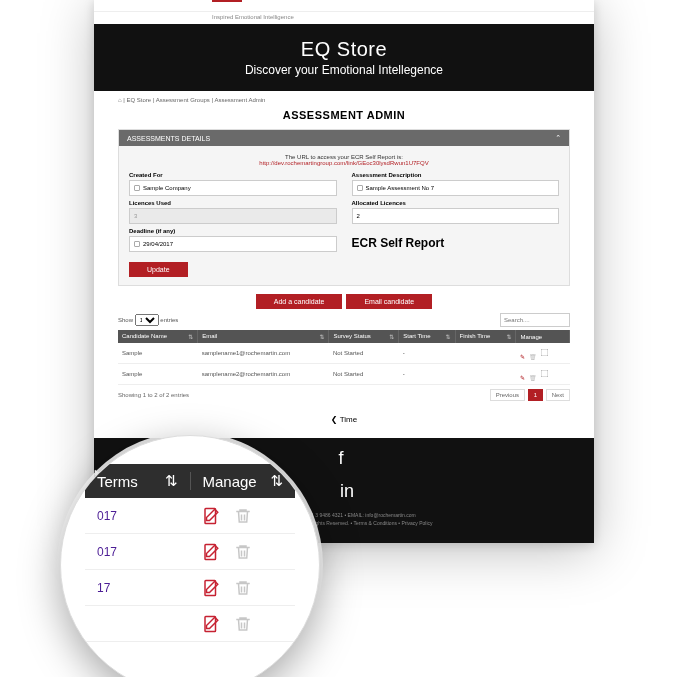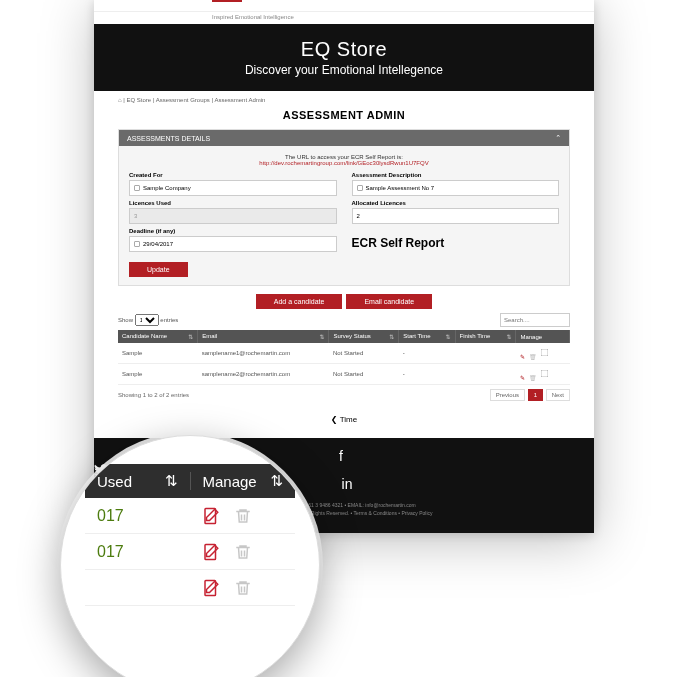--- a/index.html
+++ b/index.html
@@ -40,32 +40,32 @@
 .mng-ico{color:#b21f24;margin-right:4px;cursor:pointer}
 .del-ico{color:#bbb;cursor:pointer}
 .pager{display:flex;justify-content:space-between;align-items:center;font-size:6px;color:#666;margin:4px 24px 8px}
 .pgbtns span{display:inline-block;padding:2px 5px;border:1px solid #ddd;margin-left:1px}
 .pgbtns .act{background:#b21f24;color:#fff;border-color:#b21f24}
 .back{text-align:center;font-size:8px;padding:6px 0 14px}
 .footbg{height:120px;background:linear-gradient(120deg,#7d5a4a 0%,#3d2a22 40%,#8a6a55 70%,#5a3a2c 100%);position:relative}
 .foot-txt{position:absolute;left:50%;top:18px;transform:translateX(-50%);color:#fff;text-align:center;font-size:12px;font-weight:300;line-height:1.3}
 .foot-txt .sub{font-size:11px}
 .blackfoot{background:#111;color:#fff;padding:10px 0 16px;text-align:center;font-size:6px}
-.socials{font-size:14px;margin-bottom:10px}
+.socials{font-size:18px;margin-bottom:10px}
 .socials span{margin:0 6px}
 .ftxt{color:#888;font-size:5px;line-height:1.5}
 
 .magnifier{position:absolute;left:60px;top:435px;width:260px;height:260px;border-radius:50%;background:#fff;box-shadow:0 12px 40px rgba(0,0,0,0.35),0 0 0 3px rgba(255,255,255,.9);overflow:hidden;border:1px solid #ddd}
 .mag-inner{padding:18px 24px}
 .mag-search{width:200px;height:34px;border:1.5px solid #bbb;font-size:14px;padding:0 10px;color:#999}
 .mag-head{display:flex;background:#2e2e2e;color:#fff;margin-top:10px;height:34px;align-items:center}
 .mag-head .c{flex:1;padding:0 12px;font-size:15px;display:flex;justify-content:space-between;align-items:center}
 .mag-head .c+.c{border-left:1px solid #555}
 .mag-row{display:flex;height:36px;border-bottom:1px solid #eee;align-items:center}
-.mag-row .c1{flex:1;padding:0 12px;font-size:16px;color:#4d7c0f}
+.mag-row .c1{flex:1;padding:0 12px;font-size:12px;color:#4c1d95}
 .mag-row .c2{flex:1;padding:0 12px;display:flex;gap:14px;align-items:center}
 .edit-ico{color:#c62232;cursor:pointer}
 .trash-ico{color:#c7c7c7;cursor:pointer}
 svg{display:block}
 </style>
 </head>
 <body>
 
 <div class="page">
   <div class="topbar">
@@ -215,21 +215,21 @@
     </div>
     <div class="ftxt">TELEPHONE: +61 3 9486 4321 • EMAIL: info@rochemartin.com</div>
     <div class="ftxt">© RocheMartin 2017. All Rights Reserved. • Terms &amp; Conditions • Privacy Policy</div>
   </div>
 </div>
 
 <div class="magnifier">
   <div class="mag-inner">
     <div class="mag-head">
       <div class="c">
-          <span>Used</span>
+          <span>Terms</span>
           <span>⇅</span>
         </div>
       <div class="c">
           <span>Manage</span>
           <span>⇅</span>
         </div>
     </div>
     <div id="magrows">
         <div class="mag-row">
           <div class="c1">017</div>
@@ -257,20 +257,36 @@
               </svg>
             </span>
             <span class="trash-ico">
               <svg width="18" height="20" viewBox="0 0 24 24" fill="none" stroke="#c7c7c7" stroke-width="2">
                 <path d="M3 6h18M8 6V4h8v2M6 6l1 14h10l1-14M10 10v8M14 10v8"></path>
               </svg>
             </span>
           </div>
         </div>
         <div class="mag-row">
+          <div class="c1">17</div>
+          <div class="c2">
+            <span class="edit-ico">
+              <svg width="18" height="18" viewBox="0 0 24 24" fill="none" stroke="#c62232" stroke-width="2">
+                <path d="M17 3l4 4-11 11H6v-4L17 3z"></path>
+                <rect x="4" y="2" width="14" height="20" rx="1"></rect>
+              </svg>
+            </span>
+            <span class="trash-ico">
+              <svg width="18" height="20" viewBox="0 0 24 24" fill="none" stroke="#c7c7c7" stroke-width="2">
+                <path d="M3 6h18M8 6V4h8v2M6 6l1 14h10l1-14M10 10v8M14 10v8"></path>
+              </svg>
+            </span>
+          </div>
+        </div>
+        <div class="mag-row">
           <div class="c1"></div>
           <div class="c2">
             <span class="edit-ico">
               <svg width="18" height="18" viewBox="0 0 24 24" fill="none" stroke="#c62232" stroke-width="2">
                 <path d="M17 3l4 4-11 11H6v-4L17 3z"></path>
                 <rect x="4" y="2" width="14" height="20" rx="1"></rect>
               </svg>
             </span>
             <span class="trash-ico">
               <svg width="18" height="20" viewBox="0 0 24 24" fill="none" stroke="#c7c7c7" stroke-width="2">

